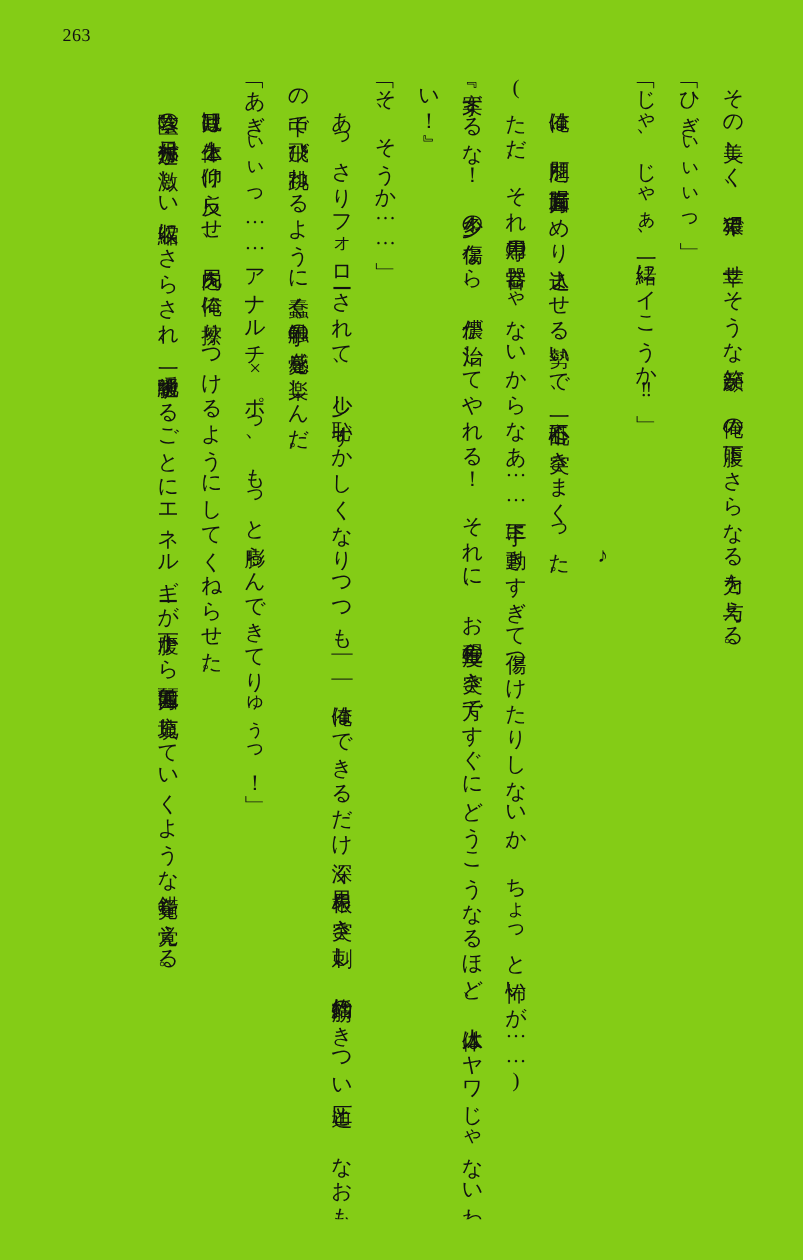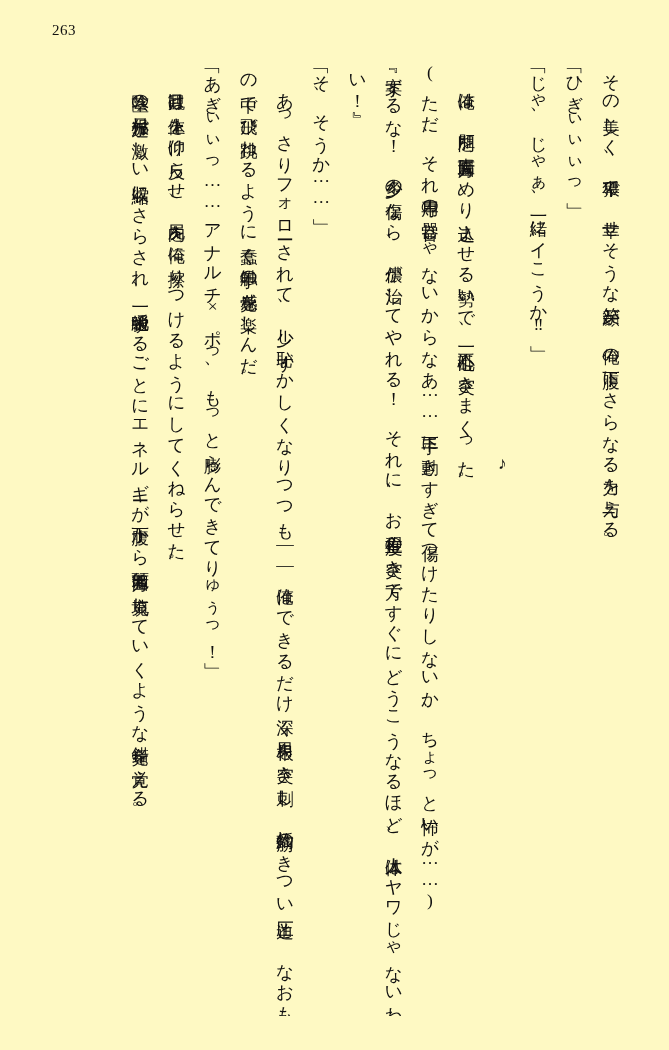--- a/index.html
+++ b/index.html
@@ -11,21 +11,21 @@
     width: 669px;
     height: 1050px;
     overflow: hidden;
     font-family: "Liberation Serif", "DejaVu Serif", serif;
     color: #111111;
   }
   #page {
     position: relative;
     width: 669px;
     height: 1050px;
-    background: #fef9c3;
+    background: #84cc16;
     box-sizing: border-box;
   }
   #page-number {
     position: absolute;
     top: 22px;
     left: 52px;
     font-size: 15px;
     letter-spacing: 0.5px;
     font-family: "Liberation Serif", "DejaVu Serif", serif;
     color: #111111;

